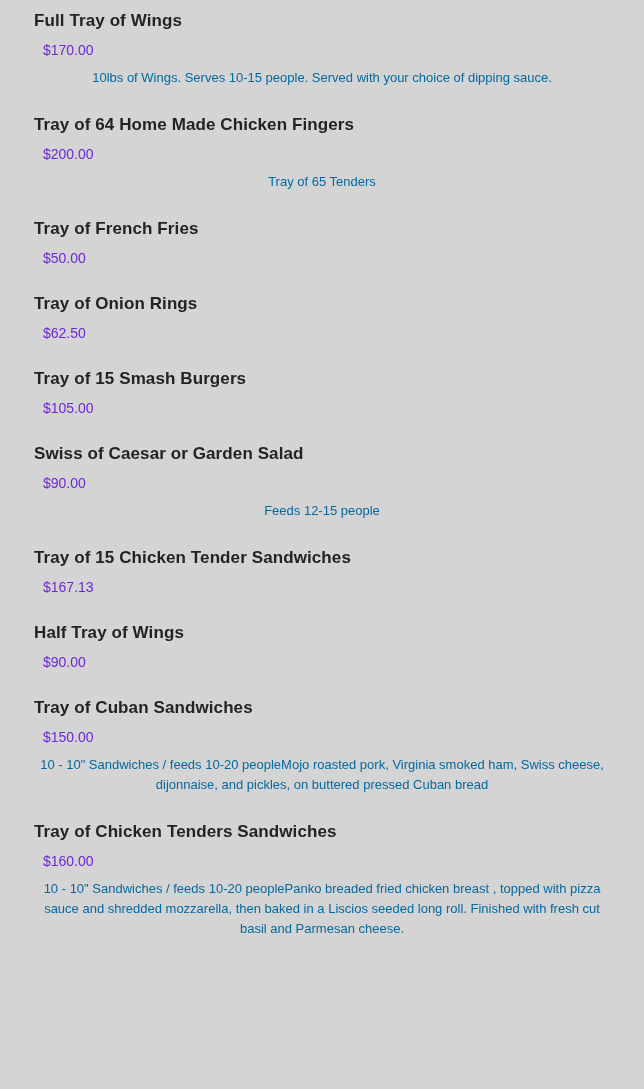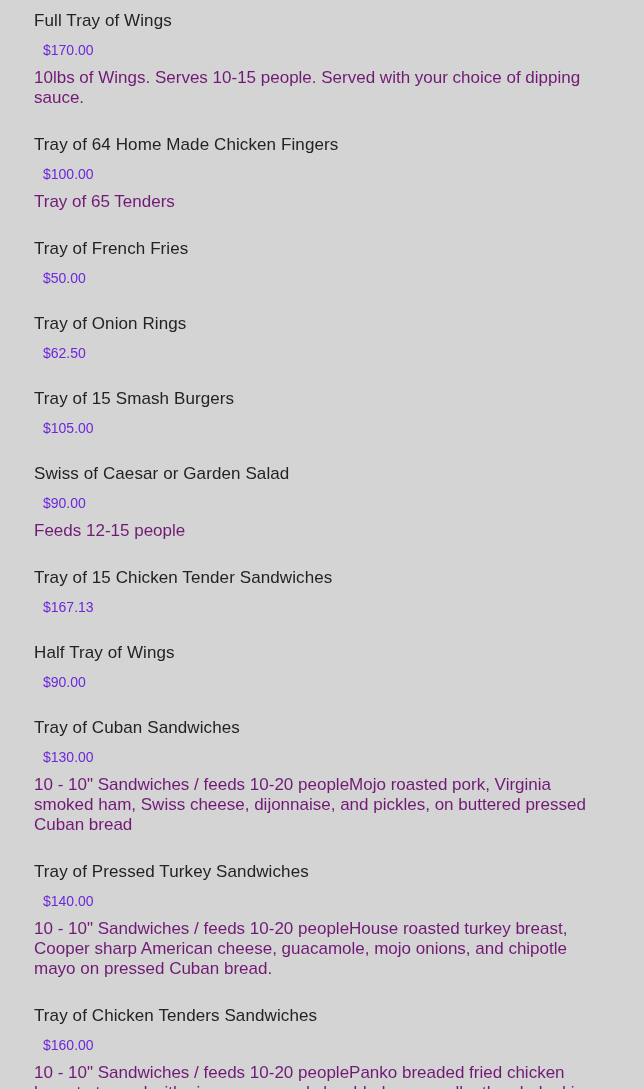--- a/index.html
+++ b/index.html
@@ -17,52 +17,53 @@
   .menu {
     padding: 10px 34px 0 34px;
     box-sizing: border-box;
     width: 644px;
   }
   .menu-item {
     margin-bottom: 26px;
   }
   .item-name {
     font-size: 17px;
-    font-weight: normal;
+    font-weight: bold;
     color: #232323;
     letter-spacing: 0.1px;
     line-height: 22px;
     margin: 0 0 7px 0;
   }
   .item-price {
     font-size: 14px;
     color: #6d28d9;
     line-height: 18px;
     margin: 9px;
   }
   .item-desc {
-    font-size: 17px;
-    color: #701a75;
+    font-size: 13px;
+    color: #0369a1;
     line-height: 20px;
     margin: 6px 0 0 0;
     max-width: 578px;
+    text-align: center;
   }
 </style>
 </head>
 <body>
 
 <div class="menu" id="menu-root">
     <div class="menu-item">
       <div class="item-name">Full Tray of Wings</div>
       <div class="item-price">$170.00</div>
       <div class="item-desc">10lbs of Wings. Serves 10-15 people. Served with your choice of dipping sauce.</div>
     </div>
     <div class="menu-item">
       <div class="item-name">Tray of 64 Home Made Chicken Fingers</div>
-      <div class="item-price">$100.00</div>
+      <div class="item-price">$200.00</div>
       <div class="item-desc">Tray of 65 Tenders</div>
     </div>
     <div class="menu-item">
       <div class="item-name">Tray of French Fries</div>
       <div class="item-price">$50.00</div>
     </div>
     <div class="menu-item">
       <div class="item-name">Tray of Onion Rings</div>
       <div class="item-price">$62.50</div>
     </div>
@@ -78,26 +79,21 @@
     <div class="menu-item">
       <div class="item-name">Tray of 15 Chicken Tender Sandwiches</div>
       <div class="item-price">$167.13</div>
     </div>
     <div class="menu-item">
       <div class="item-name">Half Tray of Wings</div>
       <div class="item-price">$90.00</div>
     </div>
     <div class="menu-item">
       <div class="item-name">Tray of Cuban Sandwiches</div>
-      <div class="item-price">$130.00</div>
+      <div class="item-price">$150.00</div>
       <div class="item-desc">10 - 10" Sandwiches / feeds 10-20 peopleMojo roasted pork, Virginia smoked ham, Swiss cheese, dijonnaise, and pickles, on buttered pressed Cuban bread</div>
-    </div>
-    <div class="menu-item">
-      <div class="item-name">Tray of Pressed Turkey Sandwiches</div>
-      <div class="item-price">$140.00</div>
-      <div class="item-desc">10 - 10" Sandwiches / feeds 10-20 peopleHouse roasted turkey breast, Cooper sharp American cheese, guacamole, mojo onions, and chipotle mayo on pressed Cuban bread.</div>
     </div>
     <div class="menu-item">
       <div class="item-name">Tray of Chicken Tenders Sandwiches</div>
       <div class="item-price">$160.00</div>
       <div class="item-desc">10 - 10" Sandwiches / feeds 10-20 peoplePanko breaded fried chicken breast , topped with pizza sauce and shredded mozzarella, then baked in a Liscios seeded long roll. Finished with fresh cut basil and Parmesan cheese.</div>
     </div>
   </div>
 
 </body></html>

